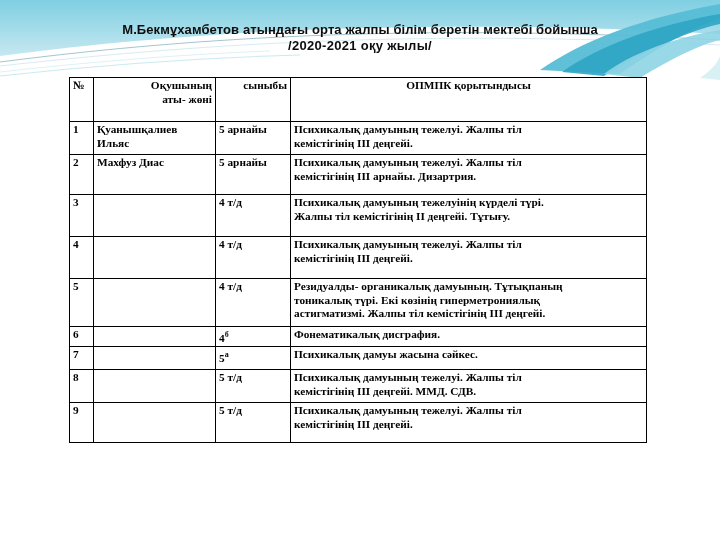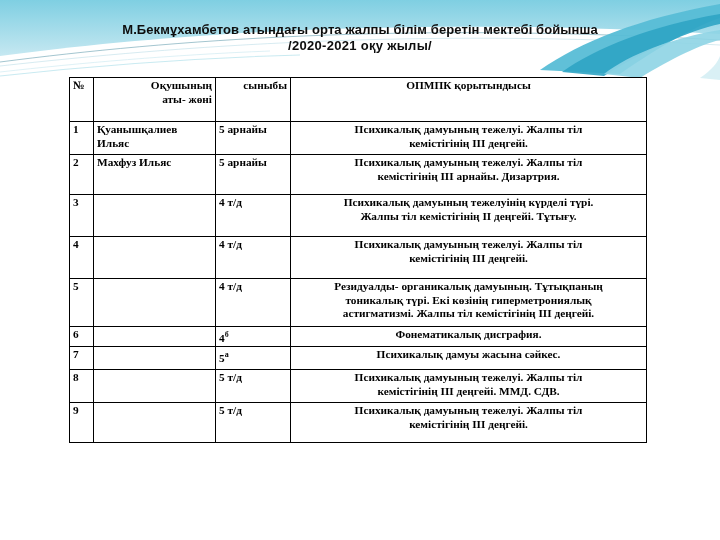--- a/index.html
+++ b/index.html
@@ -93,21 +93,21 @@
     font-size: 12.6px;
     padding-top: 2px;
     margin-top: 32px;
   }
   .hdr-concl .inner { display: block; text-align: center; }
 
   
   td.num   { text-align: left;   vertical-align: top; padding-left: 3px; }
   td.name  { text-align: left;   vertical-align: top; padding-left: 4px; }
   td.class {  vertical-align: top; padding-right: 7px; }
-  td.concl { text-align: center;   vertical-align: top; padding-left: 4px; }
+  td.concl { text-align: left;   vertical-align: top; padding-left: 4px; }
 
   td.class.vmid { vertical-align: middle; }
   td.num.vmid   { vertical-align: middle; }
   td.concl.vmid { vertical-align: middle; }
 
   sup.cls-sup { font-size: 8px; vertical-align: super; font-weight: bold; }
 </style>
 </head>
 <body>
 
@@ -179,21 +179,21 @@
       <td class="class">5 арнайы</td>
       <td class="concl">
         <span>Психикалық  дамуының тежелуі. Жалпы тіл</span><br>
         <span>кемістігінің   III деңгейі.</span>
       </td>
     </tr>
 
     <tr style="height:40px;">
       <td class="num">2</td>
       <td class="name">
-        <span>Махфуз Ильяс</span>
+        <span>Махфуз Диас</span>
       </td>
       <td class="class">5 арнайы</td>
       <td class="concl">
         <span>Психикалық  дамуының тежелуі. Жалпы  тіл</span><br>
         <span>кемістігінің   III  арнайы. Дизартрия.</span>
       </td>
     </tr>
 
     <tr style="height:42px;">
       <td class="num">3</td>

